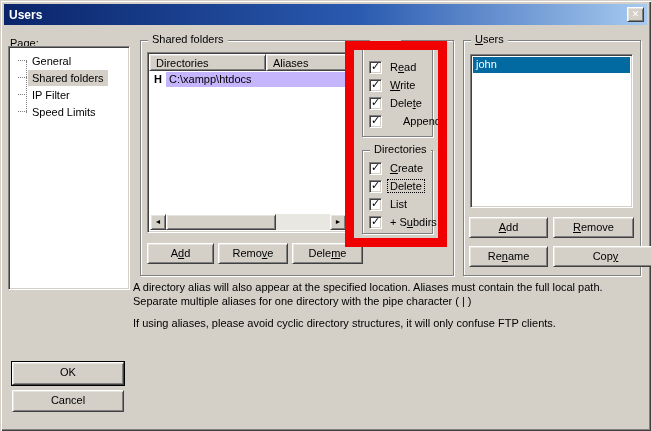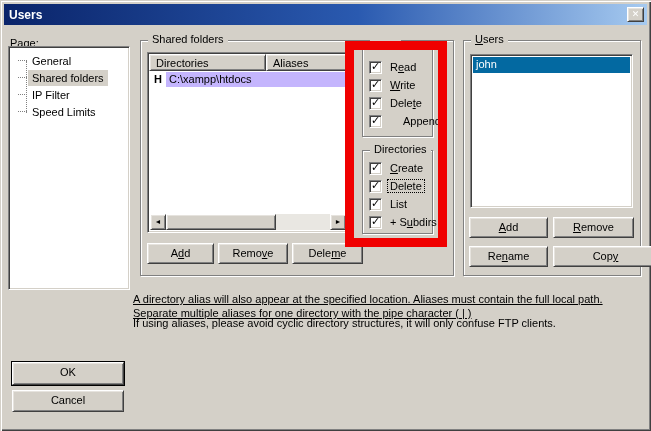--- a/index.html
+++ b/index.html
@@ -169,16 +169,16 @@
 
   <div class="userlist sunken">
     <div class="uitem">john</div>
   </div>
 
   <div class="btn raised" style="left:469px; top:217px; width:79px; height:21px;"><span></span><span class="u">A</span><span>dd</span></div>
   <div class="btn raised" style="left:553px; top:217px; width:81px; height:21px;"><span></span><span class="u">R</span><span>emove</span></div>
   <div class="btn raised" style="left:469px; top:246px; width:79px; height:21px;"><span>Re</span><span class="u">n</span><span>ame</span></div>
   <div class="btn raised" style="left:553px; top:246px; width:105px; height:21px;"><span>Cop</span><span class="u">y</span><span></span></div>
 
-  <div class="note" style="top:292px;text-decoration:underline;">A directory alias will also appear at the specified location. Aliases must contain the full local path. Separate multiple aliases for one directory with the pipe character ( | )</div>
+  <div class="note" style="top:280px;">A directory alias will also appear at the specified location. Aliases must contain the full local path. Separate multiple aliases for one directory with the pipe character ( | )</div>
   <div class="note" style="top:316px;">If using aliases, please avoid cyclic directory structures, it will only confuse FTP clients.</div>
 
 </div>
 
 </body></html>

